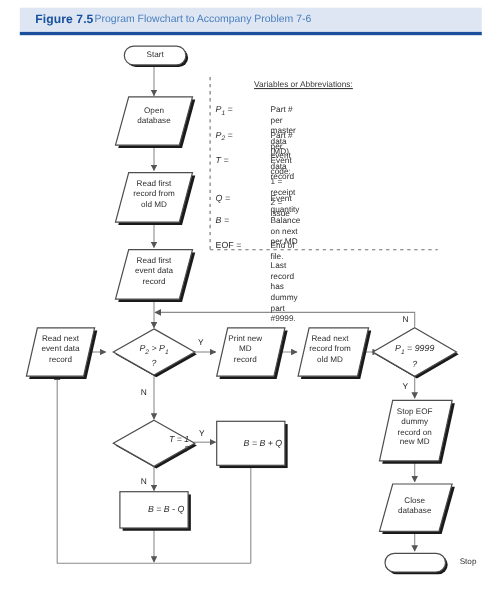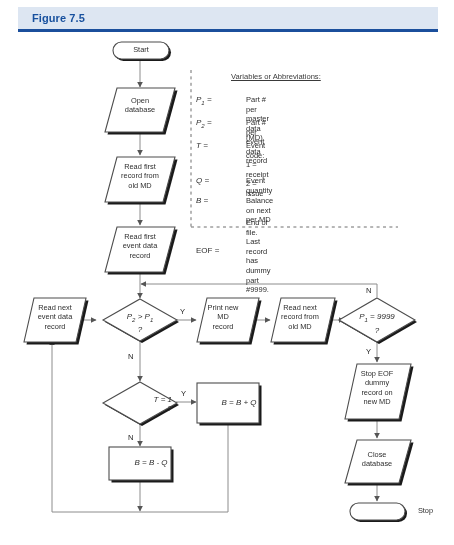--- a/index.html
+++ b/index.html
@@ -115,20 +115,21 @@
     line-height: 9.6px;
     color: #2e2e2e;
     white-space: pre-line;
   }
 </style>
 </head>
 <body>
 
 <div id="figure-header">
   <span class="fig-num">Figure 7.5</span>
+  <span class="fig-title">Program Flowchart to Accompany Problem 7-6</span>
 </div>
 <div id="figure-rule"></div>
 
 <svg id="chart-canvas" viewBox="0 0 454 545">
   <defs>
     <marker id="arrow" viewBox="0 0 10 10" refX="9" refY="5" markerWidth="6" markerHeight="6" orient="auto-start-reverse">
       <path d="M 0 0 L 10 5 L 0 10 z" fill="#555"></path>
     </marker>
   </defs>
 
@@ -346,17 +347,17 @@
     <span class="leg-sym"><span>Q</span><sub></sub> <span>=</span></span>
     <span class="leg-def">Event quantity</span>
   </div>
 
   <div class="leg-row" style="top:124px;">
     <span class="leg-sym"><span>B</span><sub></sub> <span>=</span></span>
     <span class="leg-def">Balance on next per MD</span>
   </div>
 
   <div class="leg-row" style="top:146px;">
-    <span class="leg-sym" style="font-style:normal;margin-top:28px;"><span>EOF</span><sub></sub> <span>=</span></span>
+    <span class="leg-sym" style="font-style:normal;"><span>EOF</span><sub></sub> <span>=</span></span>
     <span class="leg-def">End of file.  Last record has
 dummy part #9999.</span>
   </div>
 </div>
 
 </body></html>

